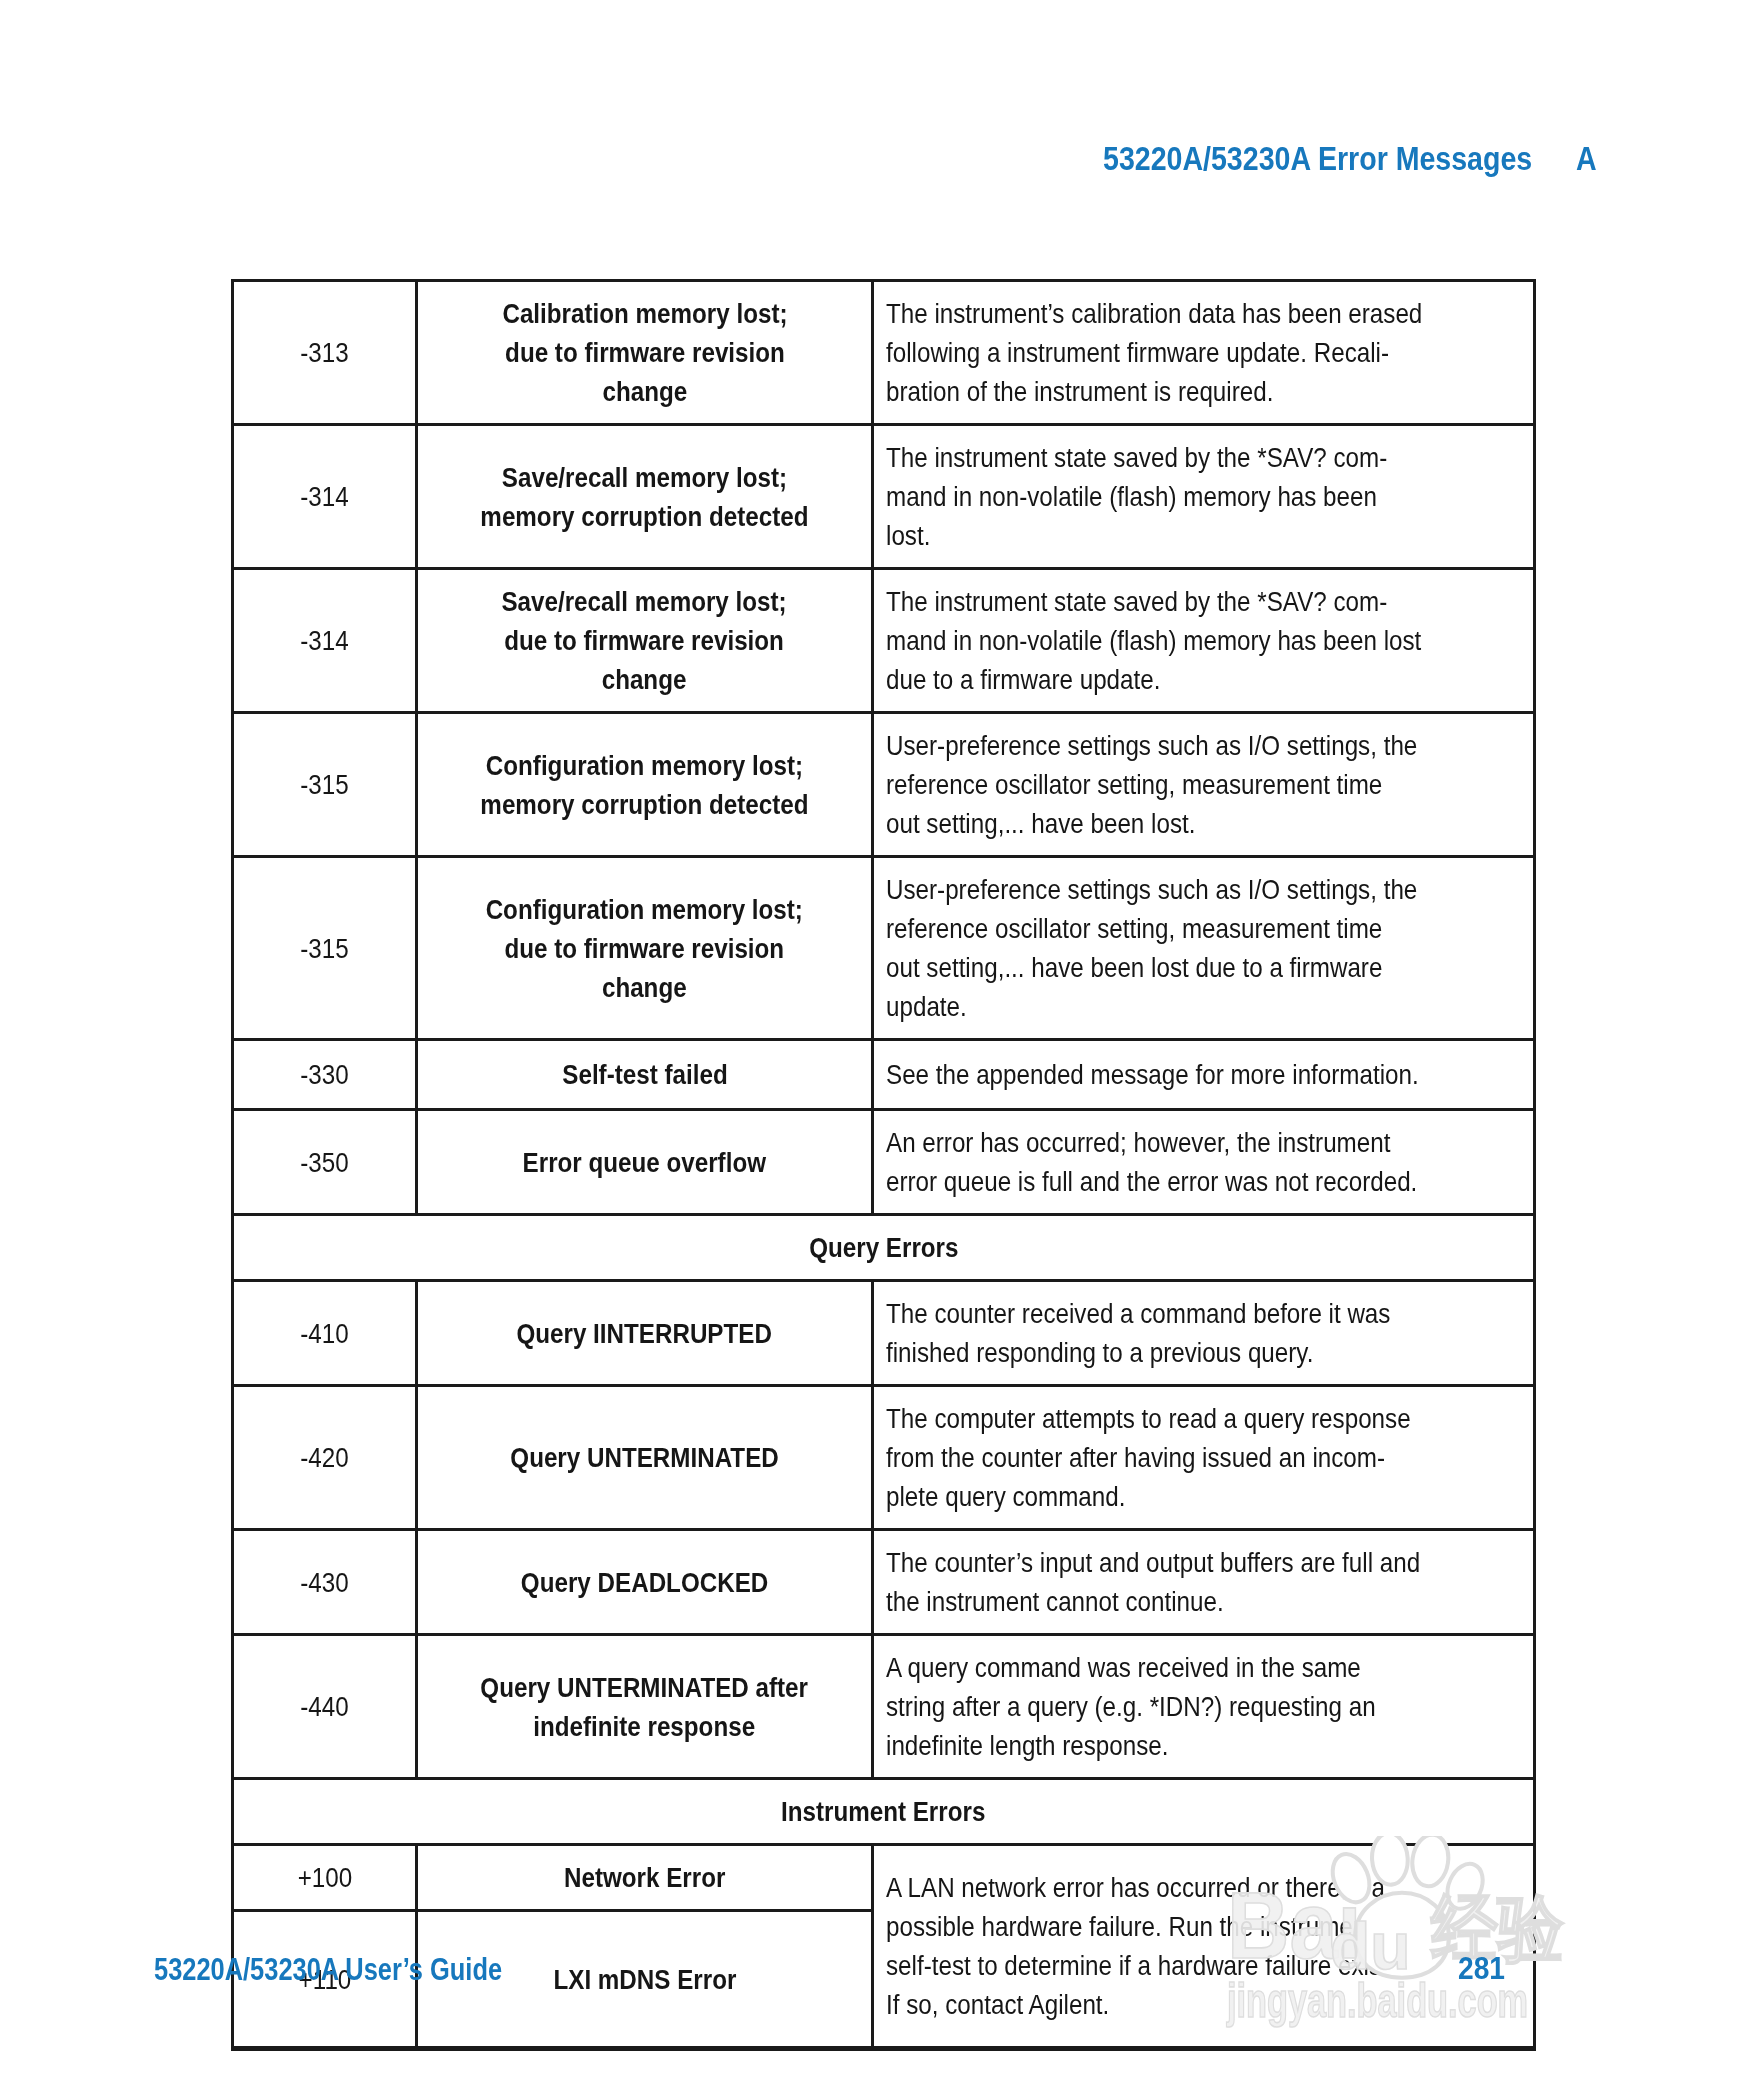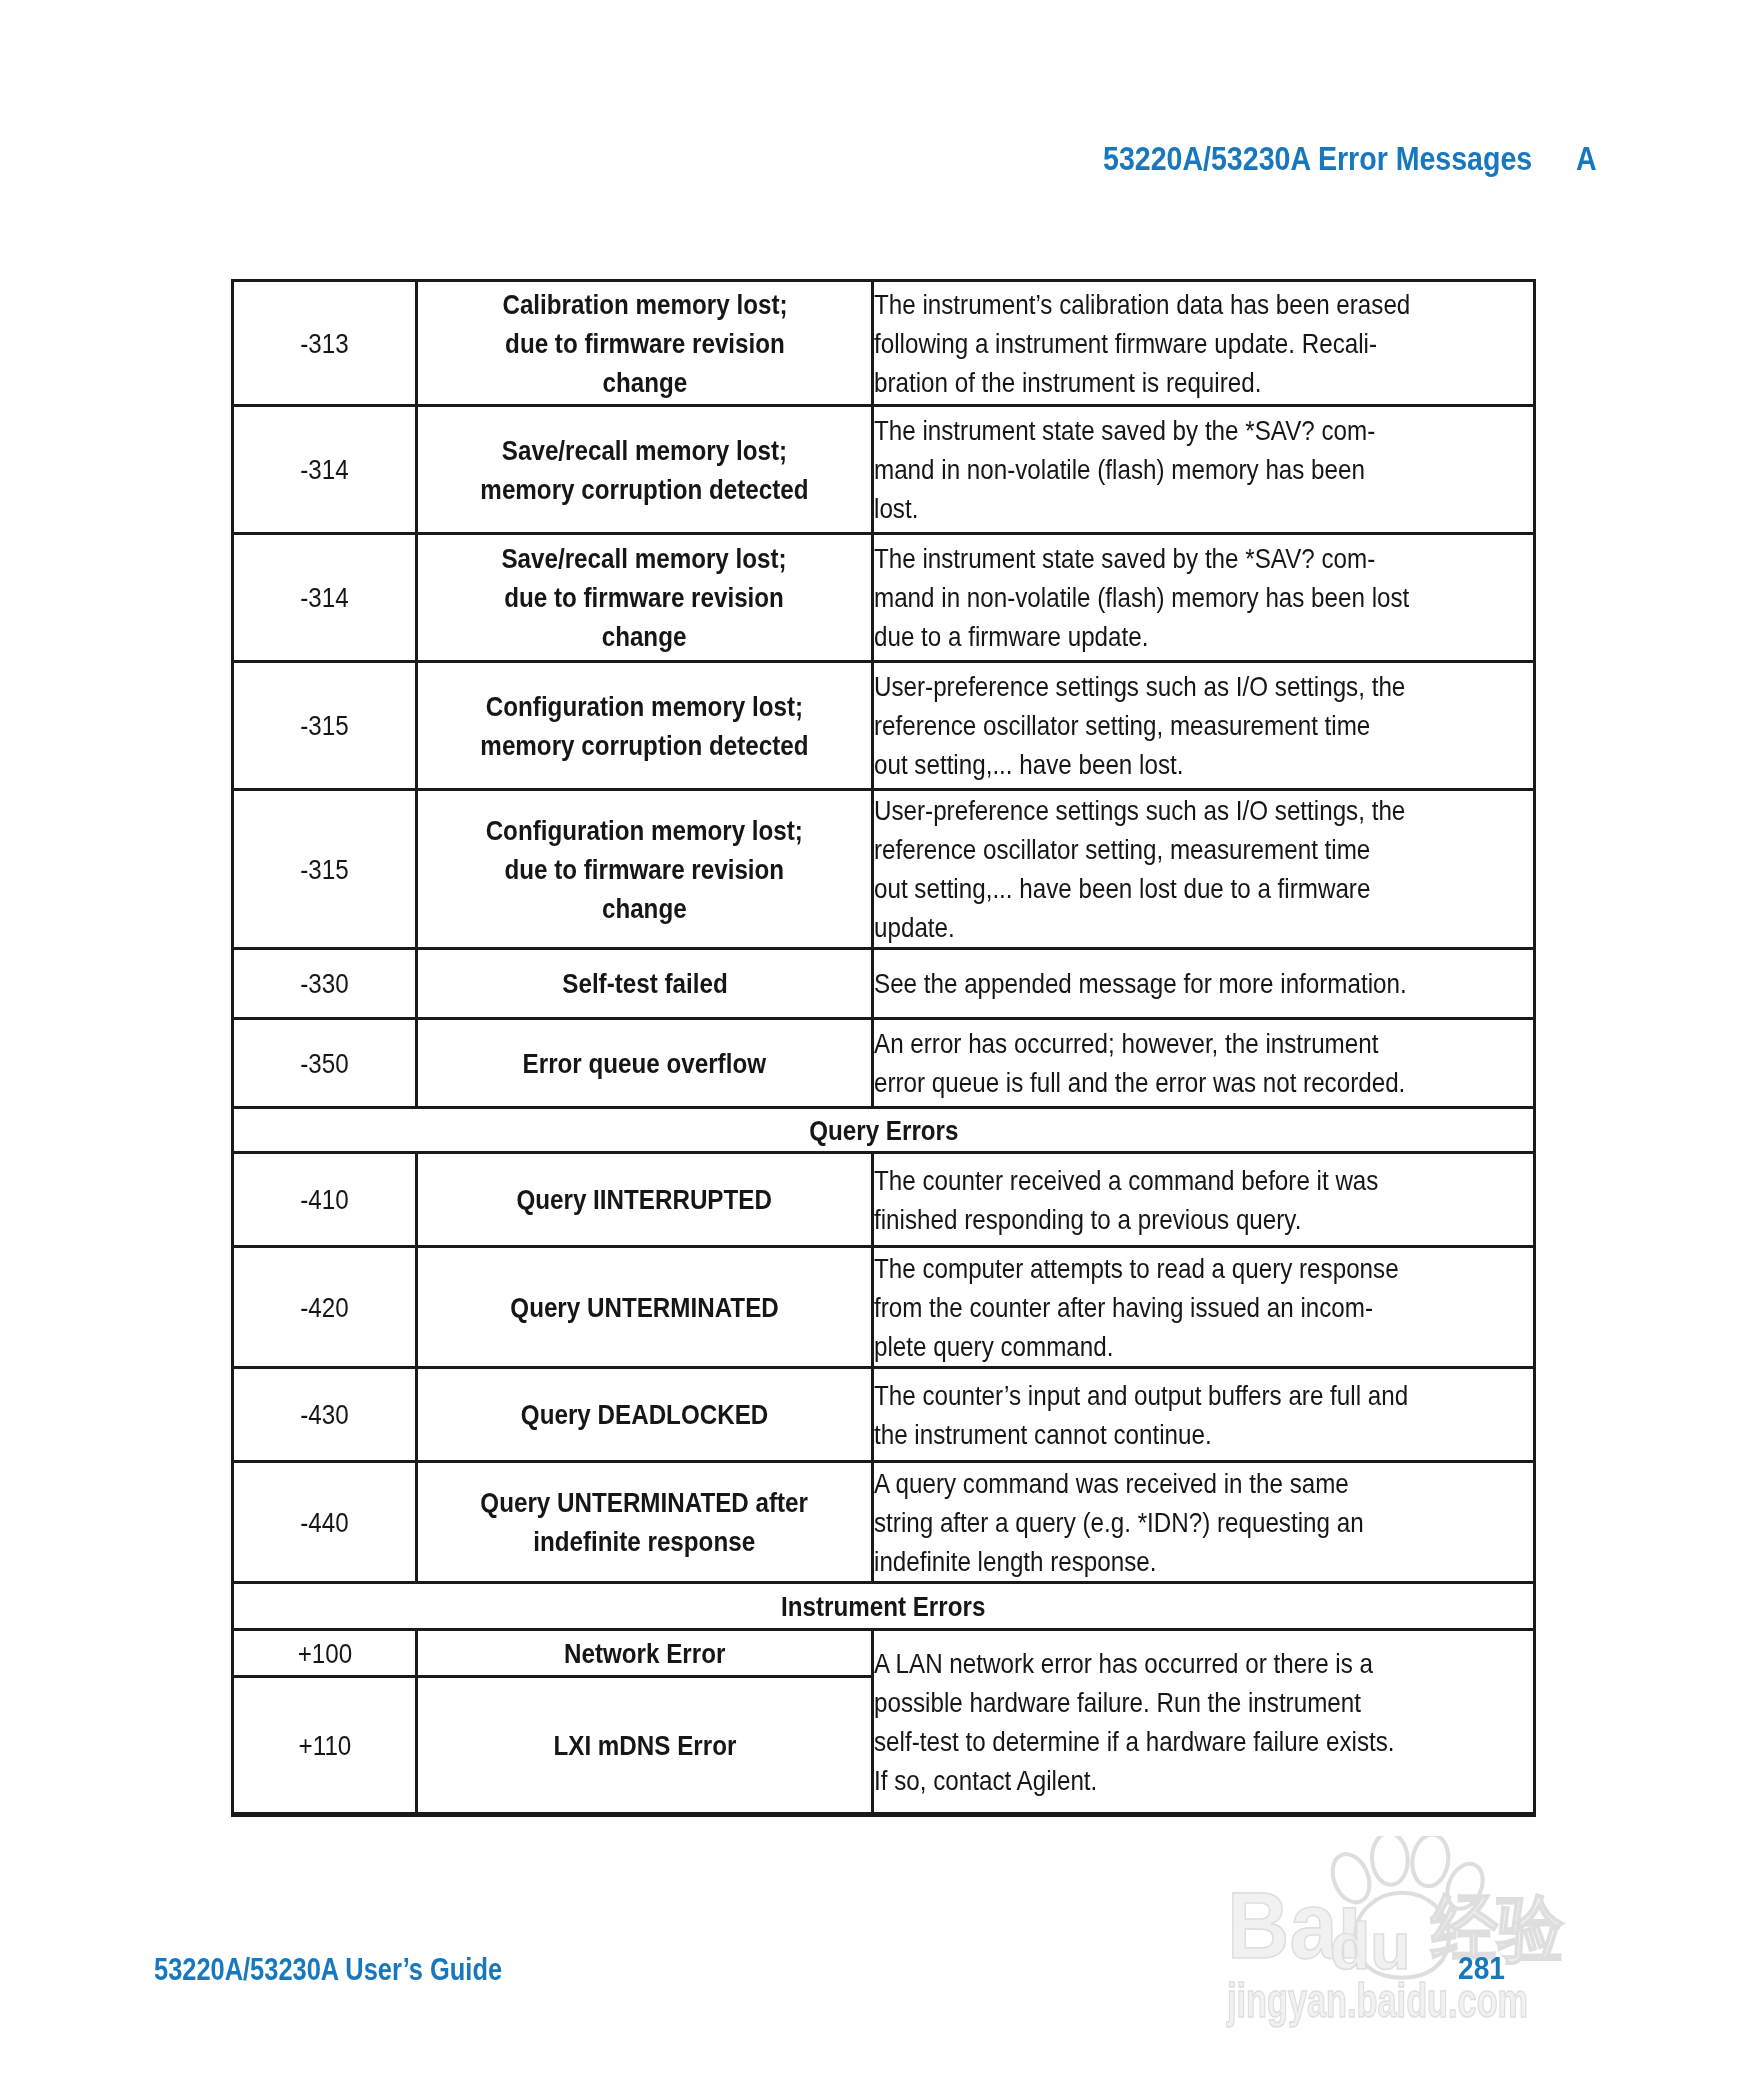--- a/index.html
+++ b/index.html
@@ -13,21 +13,21 @@
     color:#1778bd;font-weight:bold;font-size:34px;white-space:nowrap;
     transform:scaleX(0.84);transform-origin:right center;
   }
   
   table.err{
     position:absolute;left:231px;top:279px;width:1302px;
     border-collapse:collapse;table-layout:fixed;
     border:3.2px solid #1a1a1a;border-bottom-width:5.7px;
   }
   table.err td{
-    border:3.2px solid #1a1a1a;vertical-align:middle;padding:0;
+    border:3.2px solid #1a1a1a;vertical-align:middle;padding:12px;
     font-size:27.5px;line-height:39px;
   }
   td.code{text-align:center;margin-left:48px;}
   td.name{text-align:center;font-weight:bold;line-height:40px;}
   td.desc{text-align:left;padding-left:18px;padding-right:6.5px;}
   td.section{text-align:center;font-weight:bold;font-size:30px;}
   .ct{display:inline-block;white-space:pre;transform:scaleX(0.88);}
   td.code .ct,td.name .ct,td.section .ct{transform-origin:center center;}
   td.desc .ct{transform-origin:left center;}
   

